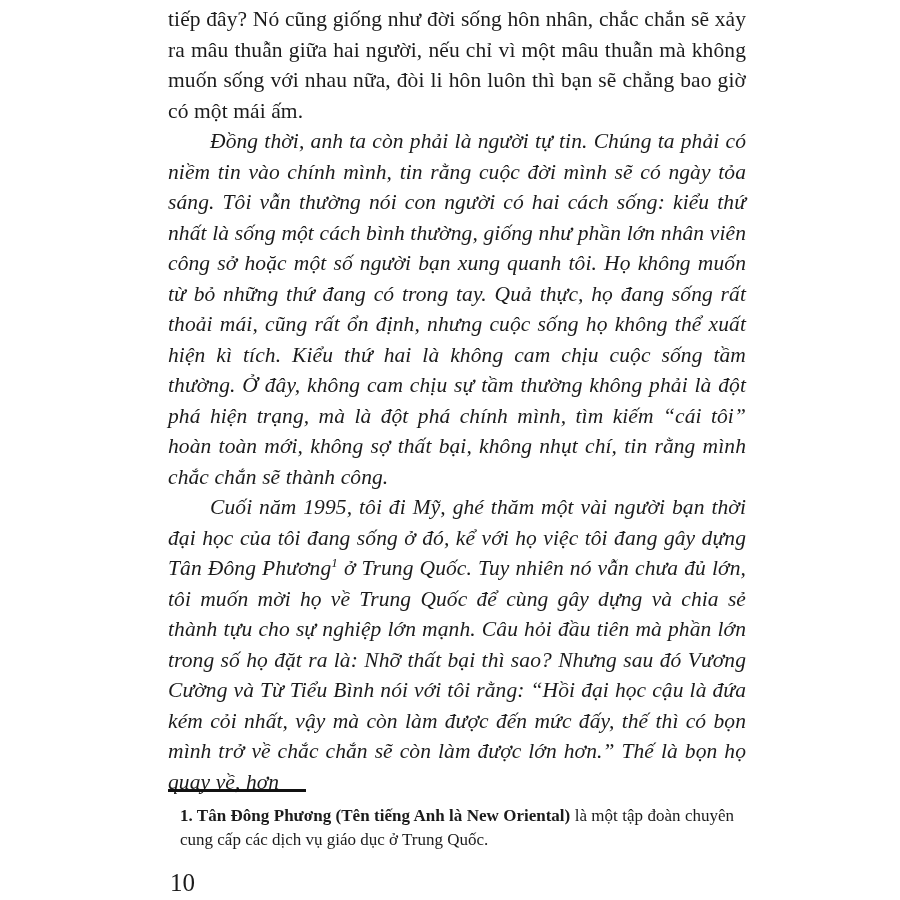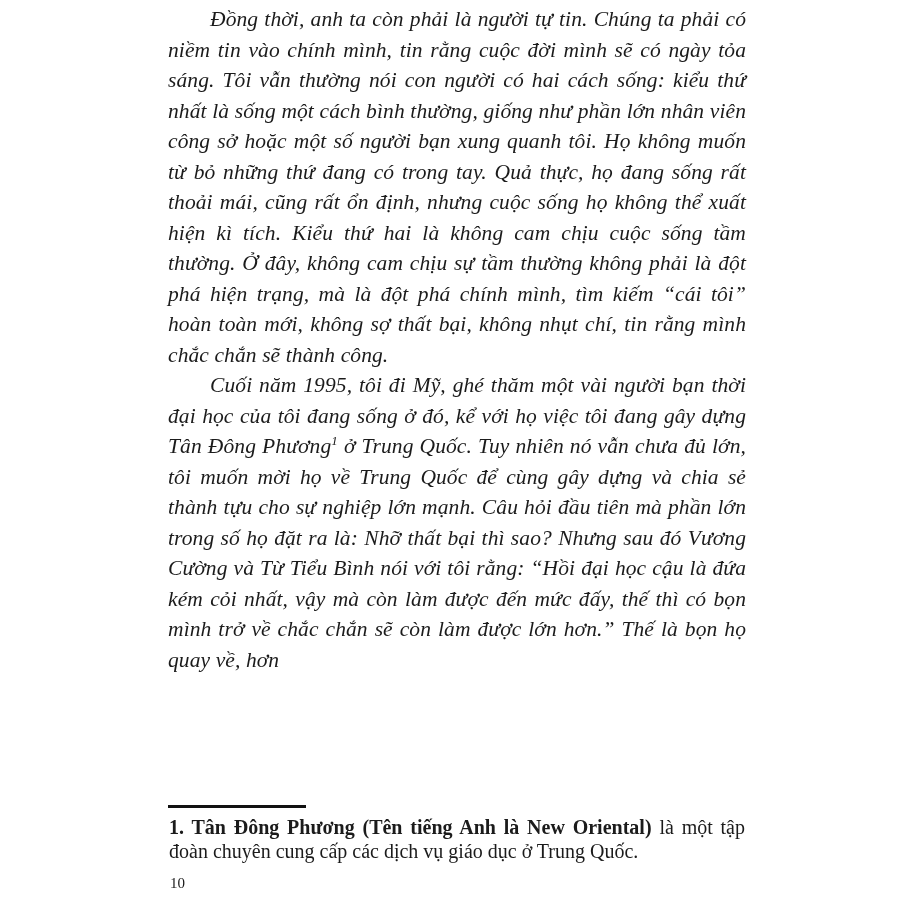--- a/index.html
+++ b/index.html
@@ -42,40 +42,41 @@
     bottom: 36px;
     width: 578px;
   }
   .footnote-rule {
     width: 138px;
     height: 0;
     border-top: 3px solid #111111;
     margin: 0 0 7px 0;
   }
   .footnote-text {
-    margin: 1px;
-    font-size: 20px;
+    margin: 12px;
+    font-size: 17px;
     line-height: 24px;
     text-align: justify;
   }
   .footnote-text b {
     font-weight: bold;
   }
   .page-number {
     position: absolute;
     left: 170px;
     bottom: 6px;
-    font-size: 15px;
+    font-size: 25px;
     line-height: 22px;
   }
 </style>
 </head>
 <body>
 
 <div class="text-block">
+  <p class="body-para">tiếp đây? Nó cũng giống như đời sống hôn nhân, chắc chắn sẽ xảy ra mâu thuẫn giữa hai người, nếu chỉ vì một mâu thuẫn mà không muốn sống với nhau nữa, đòi li hôn luôn thì bạn sẽ chẳng bao giờ có một mái ấm.</p>
   <p class="body-para indented">Đồng thời, anh ta còn phải là người tự tin. Chúng ta phải có niềm tin vào chính mình, tin rằng cuộc đời mình sẽ có ngày tỏa sáng. Tôi vẫn thường nói con người có hai cách sống: kiểu thứ nhất là sống một cách bình thường, giống như phần lớn nhân viên công sở hoặc một số người bạn xung quanh tôi. Họ không muốn từ bỏ những thứ đang có trong tay. Quả thực, họ đang sống rất thoải mái, cũng rất ổn định, nhưng cuộc sống họ không thể xuất hiện kì tích. Kiểu thứ hai là không cam chịu cuộc sống tầm thường. Ở đây, không cam chịu sự tầm thường không phải là đột phá hiện trạng, mà là đột phá chính mình, tìm kiếm “cái tôi” hoàn toàn mới, không sợ thất bại, không nhụt chí, tin rằng mình chắc chắn sẽ thành công.</p>
   <p class="body-para indented"><span>Cuối năm 1995, tôi đi Mỹ, ghé thăm một vài người bạn thời đại học của tôi đang sống ở đó, kể với họ việc tôi đang gây dựng Tân Đông Phương</span><sup>1</sup><span> ở Trung Quốc. Tuy nhiên nó vẫn chưa đủ lớn, tôi muốn mời họ về Trung Quốc để cùng gây dựng và chia sẻ thành tựu cho sự nghiệp lớn mạnh. Câu hỏi đầu tiên mà phần lớn trong số họ đặt ra là: Nhỡ thất bại thì sao? Nhưng sau đó Vương Cường và Từ Tiểu Bình nói với tôi rằng: “Hồi đại học cậu là đứa kém cỏi nhất, vậy mà còn làm được đến mức đấy, thế thì có bọn mình trở về chắc chắn sẽ còn làm được lớn hơn.” Thế là bọn họ quay về, hơn</span></p>
 </div>
 
 <div class="footnote-block">
   <div class="footnote-rule"></div>
   <p class="footnote-text"><b>1. Tân Đông Phương (Tên tiếng Anh là New Oriental)</b><span> là một tập đoàn chuyên cung cấp các dịch vụ giáo dục ở Trung Quốc.</span></p>
 </div>
 
 <div class="page-number">10</div>

